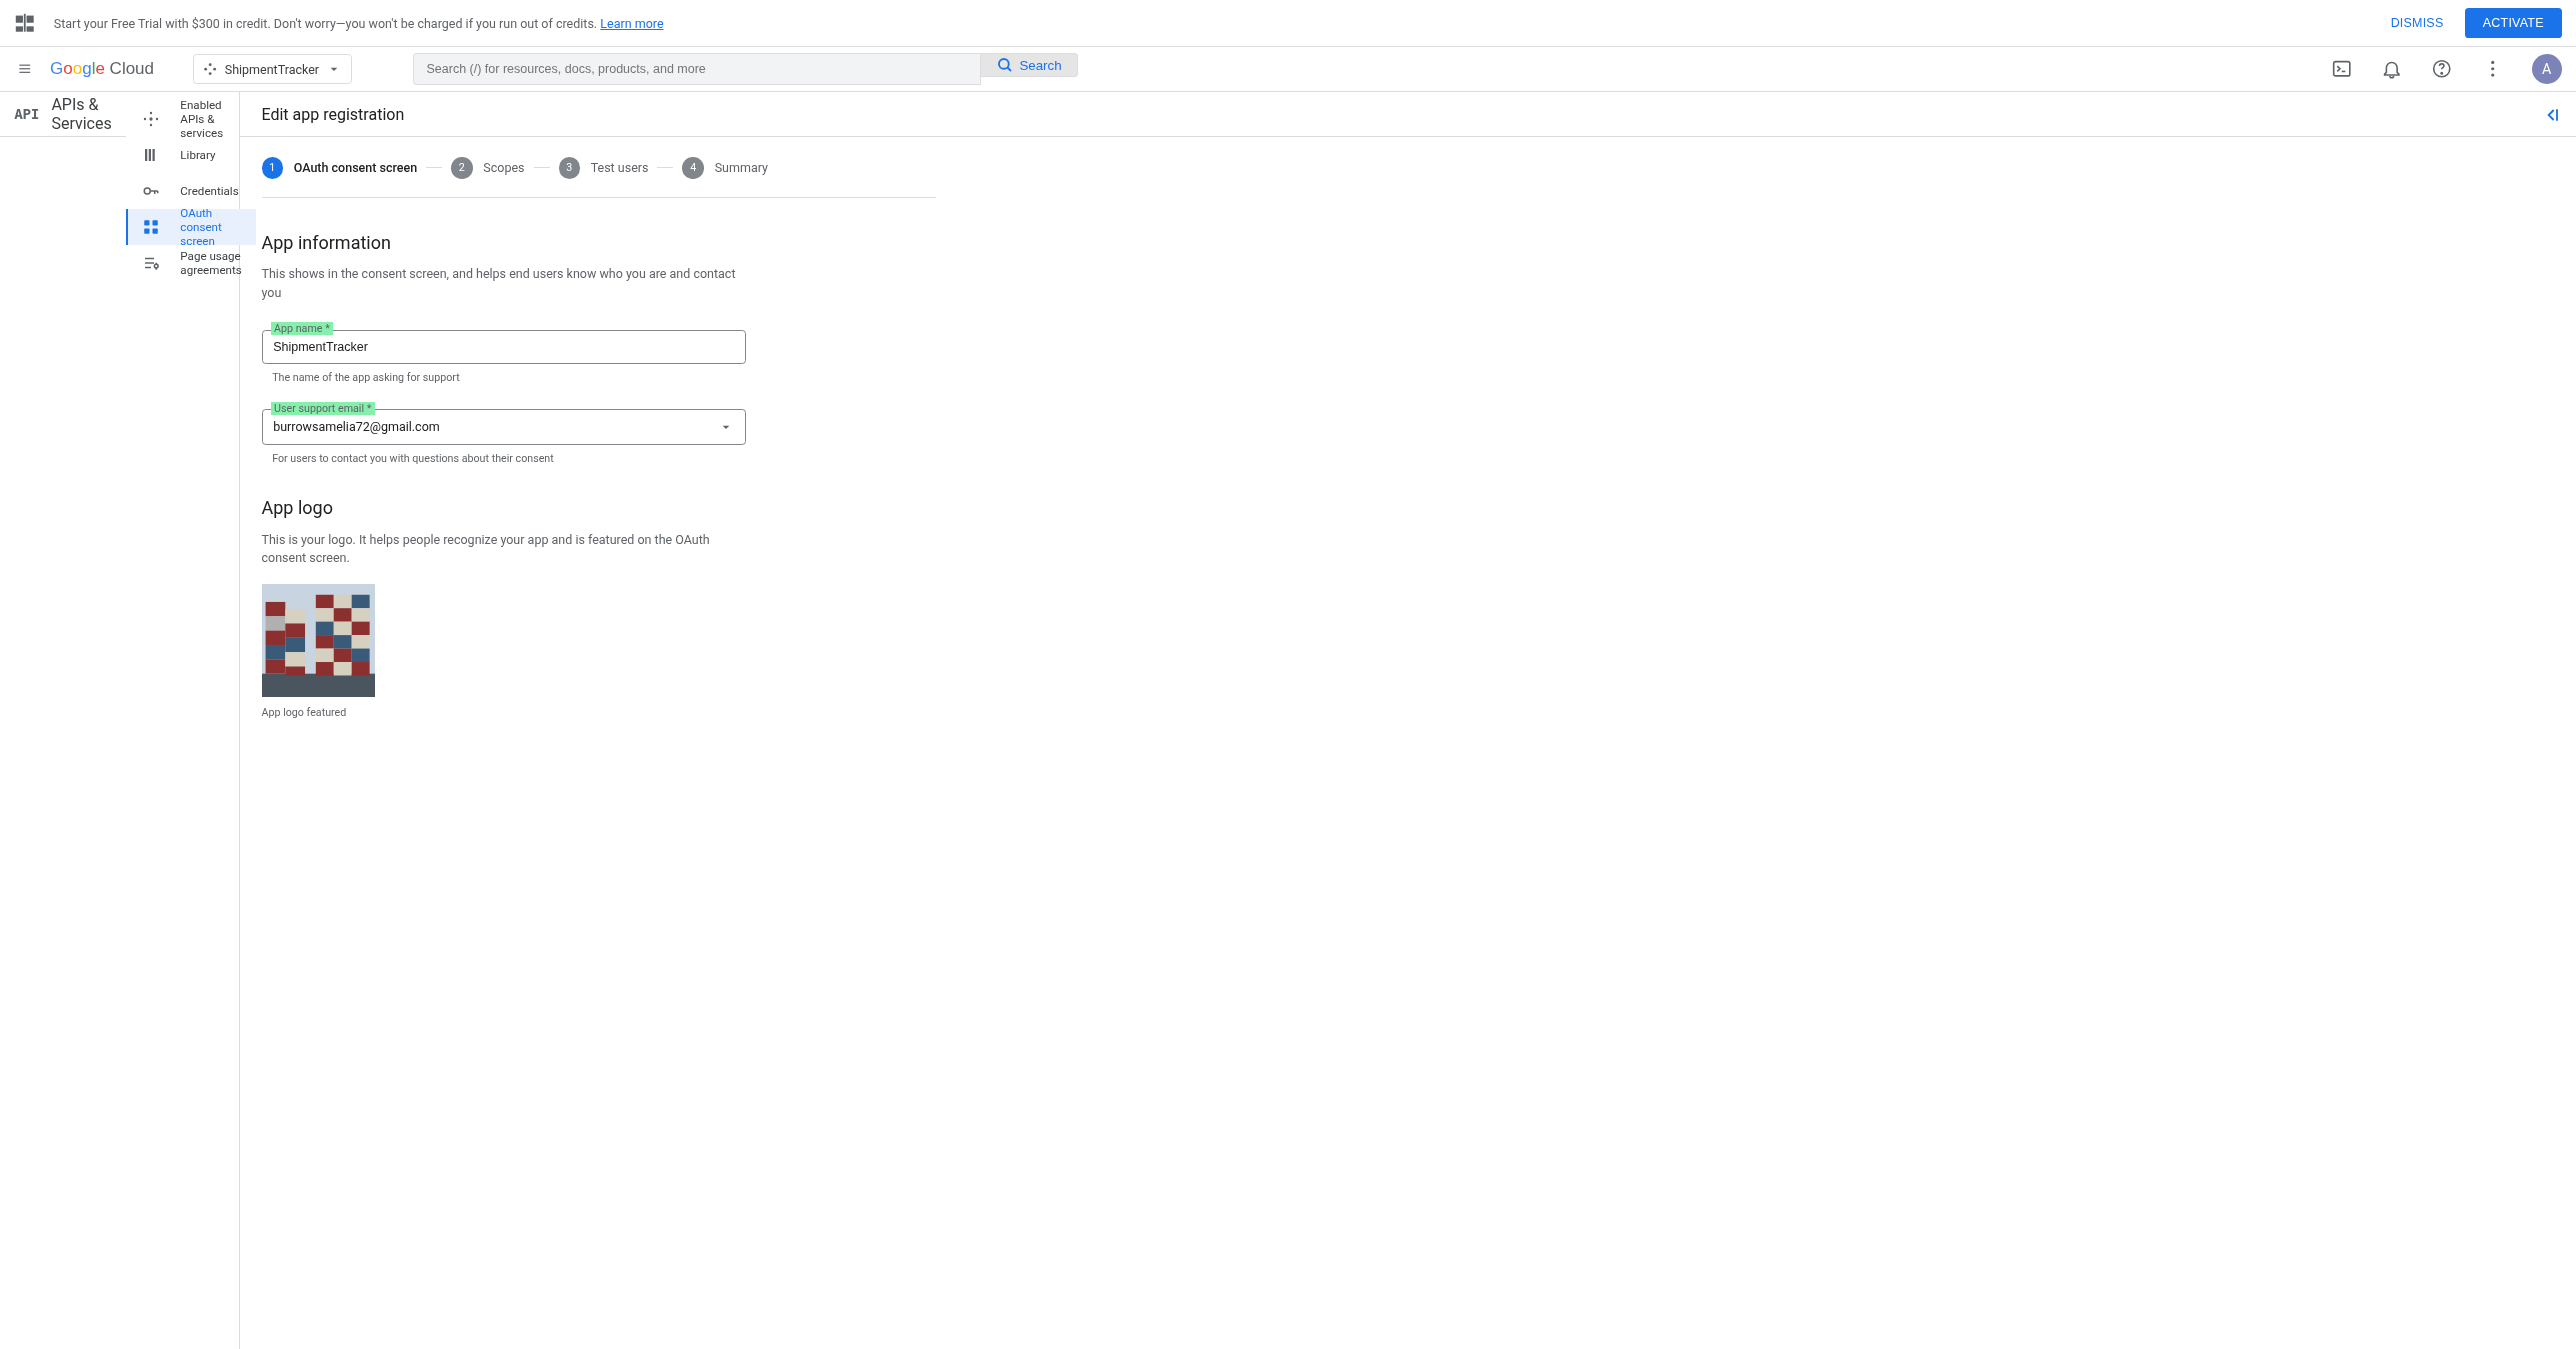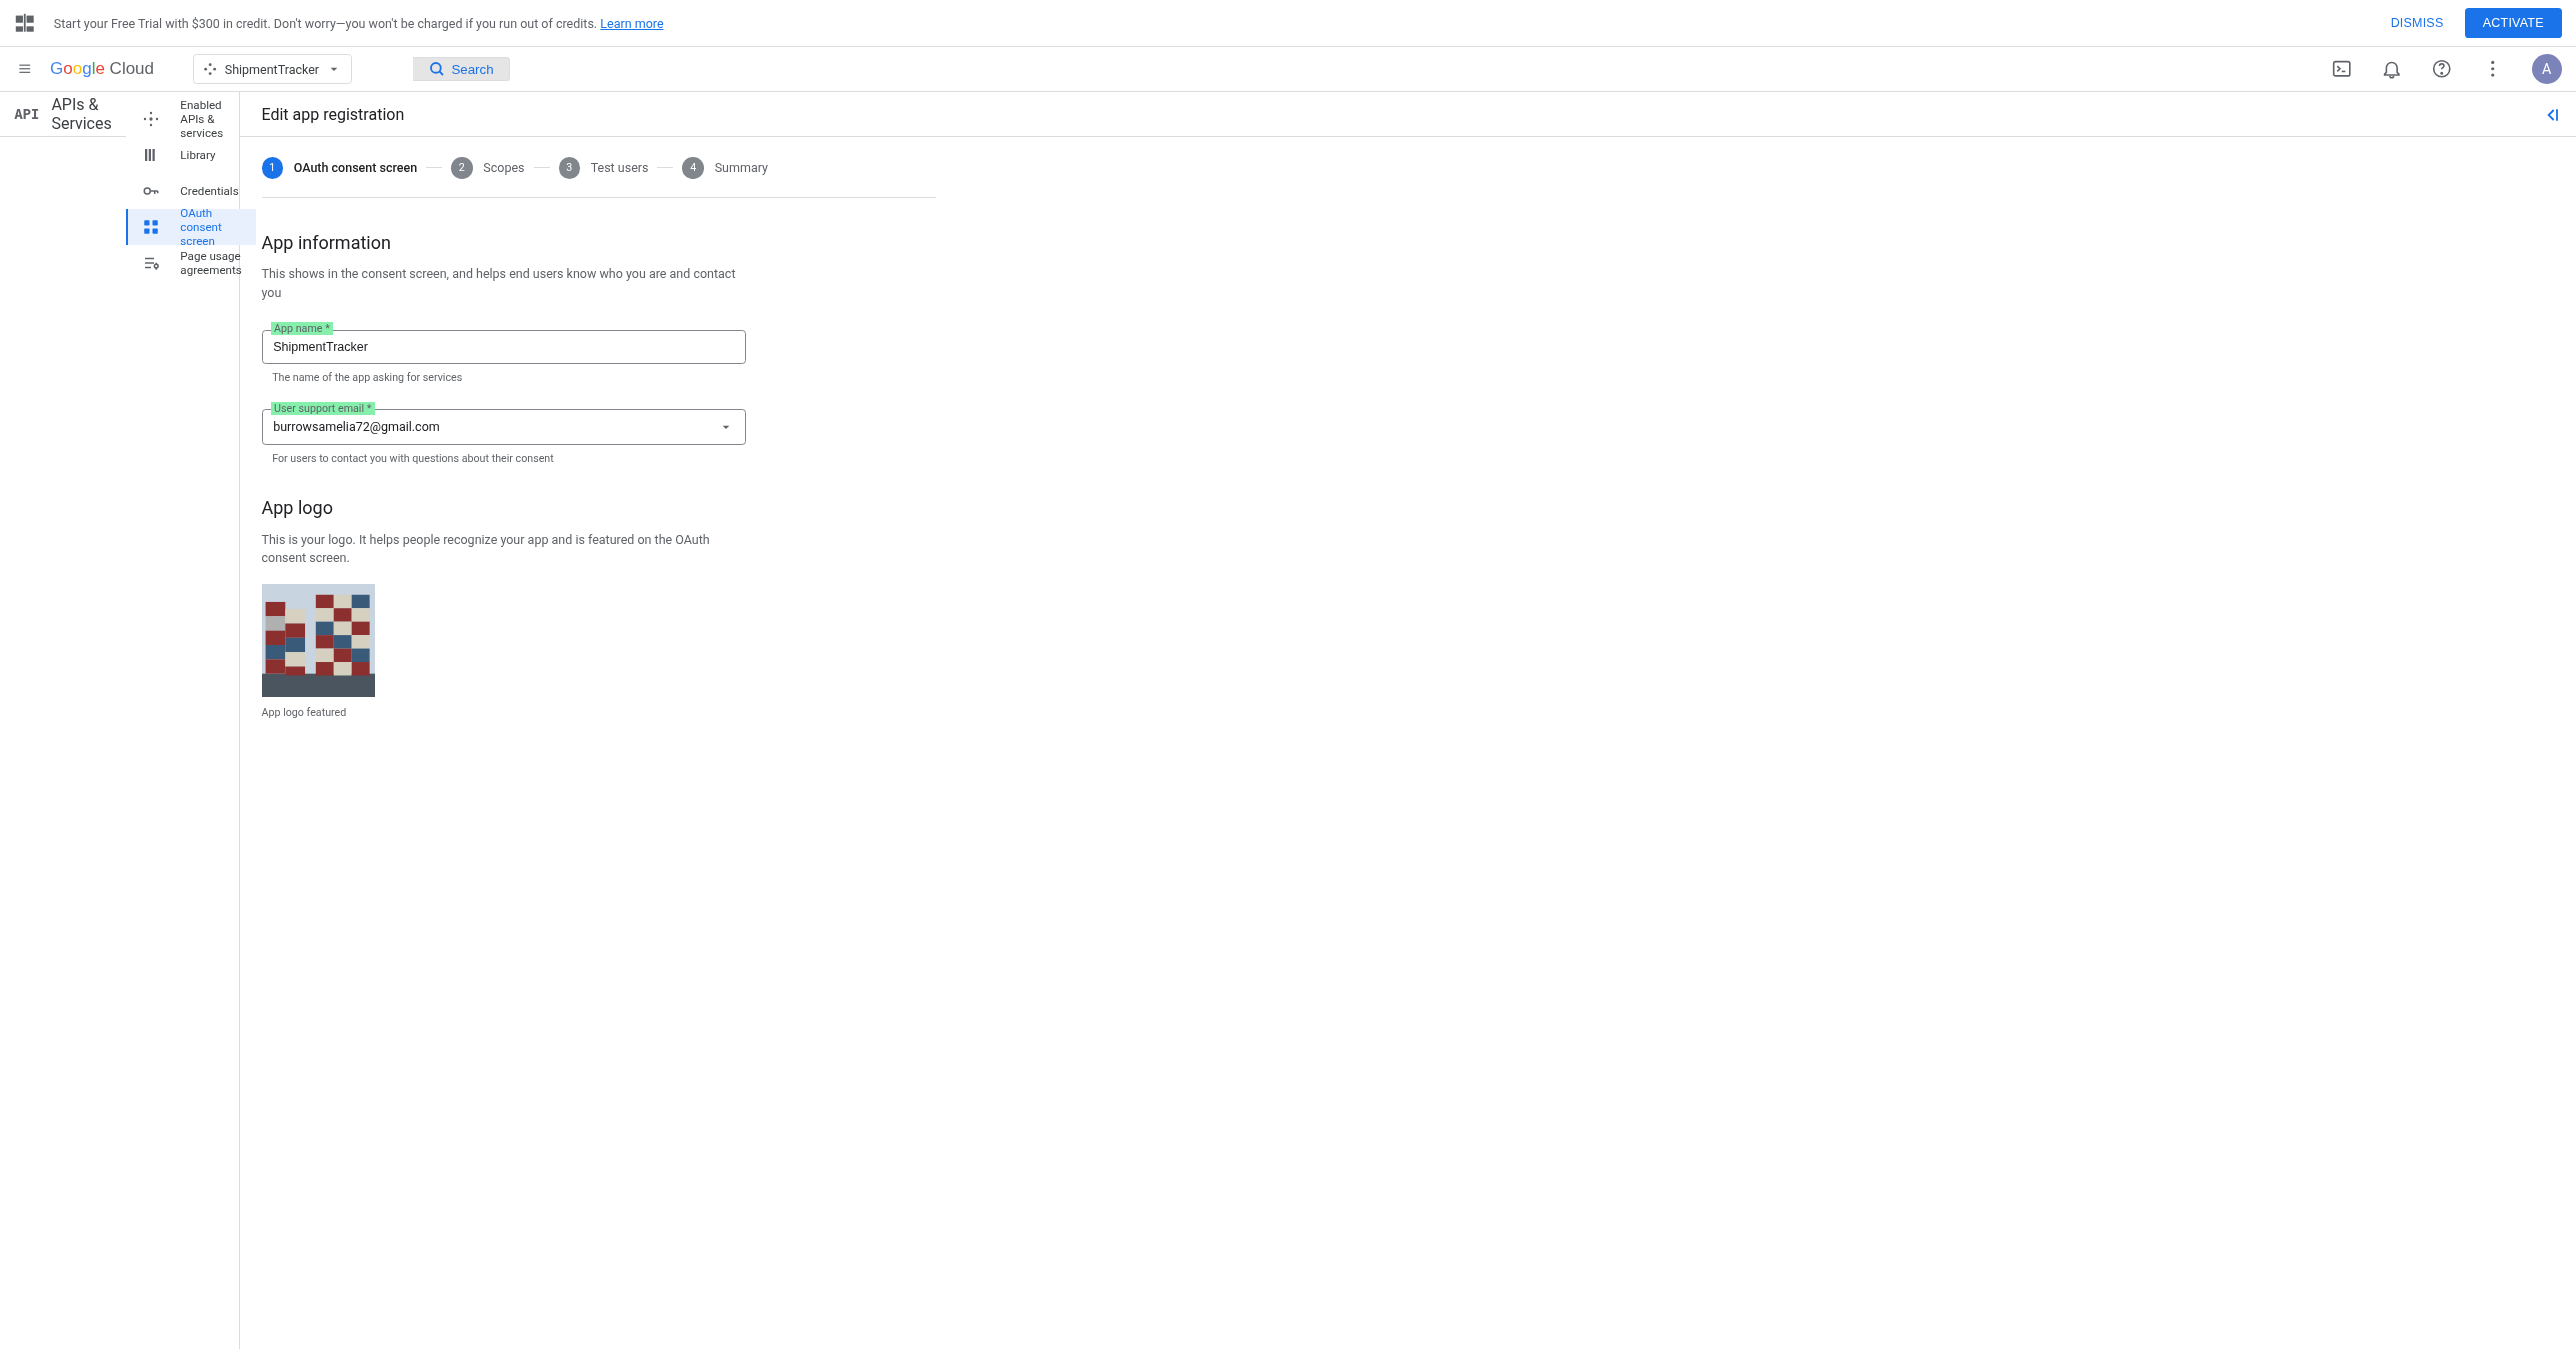--- a/index.html
+++ b/index.html
@@ -114,20 +114,23 @@
         <circle cx="3" cy="8" r="1.6" fill="#5f6368"></circle>
         <circle cx="13" cy="8" r="1.6" fill="#5f6368"></circle>
         <circle cx="8" cy="13" r="1.6" fill="#5f6368"></circle>
       </svg>
     <span class="project-name">ShipmentTracker</span>
     <svg class="dropdown-caret" viewBox="0 0 24 24" fill="currentColor">
         <path d="M7 10l5 5 5-5z"></path>
       </svg>
   </div>
   <div class="search-container">
+    <div class="search-box">
+      <input type="text" placeholder="Search (/) for resources, docs, products, and more" style="">
+    </div>
     <button class="search-btn">
       <svg width="18" height="18" viewBox="0 0 24 24" fill="none" stroke="#1a73e8" stroke-width="2.5">
           <circle cx="10.5" cy="10.5" r="6.5"></circle>
           <line x1="20" y1="20" x2="15.2" y2="15.2"></line>
         </svg>
       <span>Search</span>
     </button>
   </div>
   <div class="header-spacer"></div>
   <svg class="header-icon" viewBox="0 0 24 24" fill="none" stroke="currentColor" stroke-width="1.8">
@@ -245,21 +248,21 @@
       </div>
 
       <div class="section">
         <h2>App information</h2>
         <p class="desc">This shows in the consent screen, and helps end users know who you are and contact you</p>
 
         <div class="field">
           <label class="field-label">App name *</label>
           <input class="field-input" type="text" value="ShipmentTracker" style="">
         </div>
-        <div class="field-helper">The name of the app asking for services</div>
+        <div class="field-helper">The name of the app asking for support</div>
 
         <div class="field">
           <label class="field-label">User support email *</label>
           <div class="field-select">
             <span>burrowsamelia72@gmail.com</span>
             <svg width="16" height="16" viewBox="0 0 24 24" fill="#5f6368">
                 <path d="M7 10l5 5 5-5z"></path>
               </svg>
           </div>
         </div>

